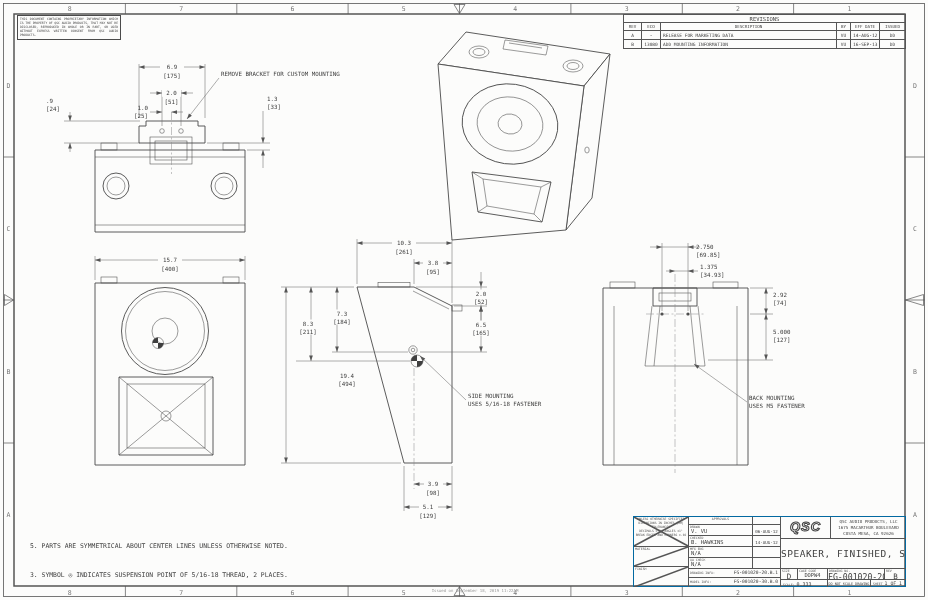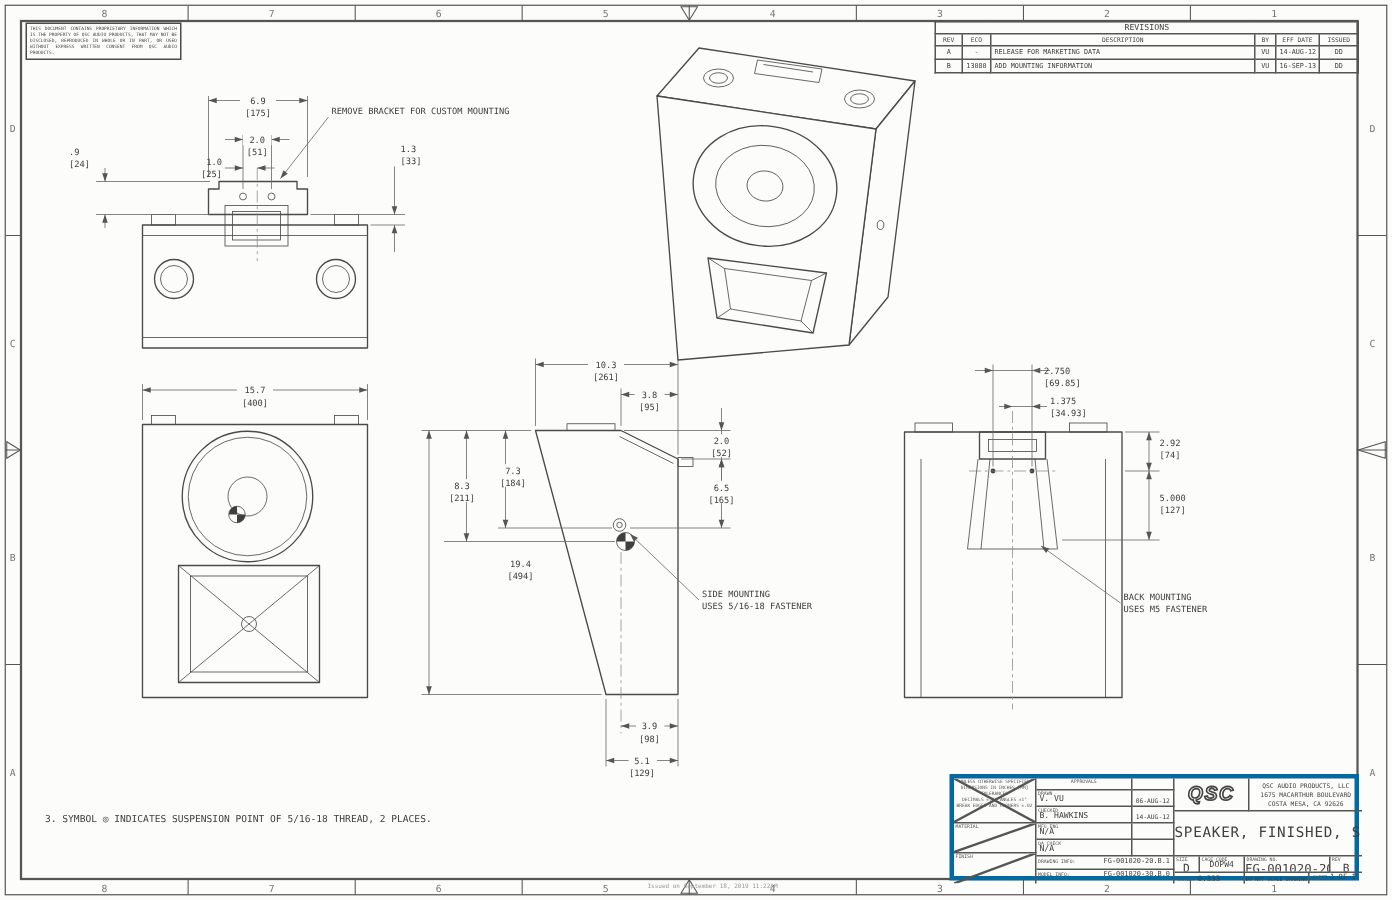--- a/index.html
+++ b/index.html
@@ -26,21 +26,21 @@
         padding:1px 2px;font-size:3px;line-height:1.35;color:#444;text-align:justify;overflow:hidden;}
   .notes{position:absolute;left:30px;top:523px;font-size:6.4px;line-height:9.6px;color:#3f3f3f;white-space:pre;}
 
   table.rev{position:absolute;left:623px;top:14px;width:282px;border-collapse:collapse;table-layout:fixed;}
   table.rev td,table.rev th{border:1px solid #555;padding:0 2px;font-weight:normal;overflow:hidden;white-space:nowrap;}
   .rev-title{font-size:5.5px;text-align:center;height:8px;}
   .rev-h{font-size:4.2px;text-align:center;height:8px;color:#444;}
   .rev-c{font-size:4.5px;text-align:center;height:9px;}
   .rev-d{text-align:left;}
 
-  .tb{position:absolute;left:633px;top:516px;width:273px;height:71px;border:3px solid #0369a1;}
+  .tb{position:absolute;left:633px;top:516px;width:273px;height:71px;border:1px solid #0369a1;}
   .tb .cell{position:absolute;border-right:1px solid #555;border-bottom:1px solid #555;overflow:hidden;}
   .tb .nbr{border-right:none;}
   .tb .nbb{border-bottom:none;}
   .lbl{font-size:3.2px;color:#555;line-height:1.2;padding:0.5px 0 0 1px;white-space:nowrap;}
   .val{font-size:5.4px;line-height:1.1;padding-left:2px;white-space:nowrap;}
   .dval{font-size:4.2px;text-align:center;line-height:1.2;}
   .tinyln{font-size:3px;line-height:1.35;color:#555;text-align:center;white-space:nowrap;}
   .diag{position:absolute;left:0;top:0;width:100%;height:100%;}
   .logo{font-family:"Liberation Sans",sans-serif;font-size:13px;font-weight:bold;font-style:italic;
         letter-spacing:1px;color:transparent;-webkit-text-stroke:1.1px #444;text-align:center;line-height:20px;}
@@ -373,20 +373,21 @@
     <td class="rev-c rev-d">ADD MOUNTING INFORMATION</td>
     <td class="rev-c">VU</td>
     <td class="rev-c">16-SEP-13</td>
     <td class="rev-c">DD</td>
   </tr>
 </tbody>
     </table>
 
 
 <div class="notes">
+  <div>5. PARTS ARE SYMMETRICAL ABOUT CENTER LINES UNLESS OTHERWISE NOTED.</div>
   <div>3. SYMBOL ◎ INDICATES SUSPENSION POINT OF 5/16-18 THREAD, 2 PLACES.</div>
   
   
   
 </div>
 
 
 <div class="tb">
   <div class="cell" style="left:0;top:0;width:55px;height:30px;">
     <svg class="diag" viewBox="0 0 100 100" preserveAspectRatio="none">

